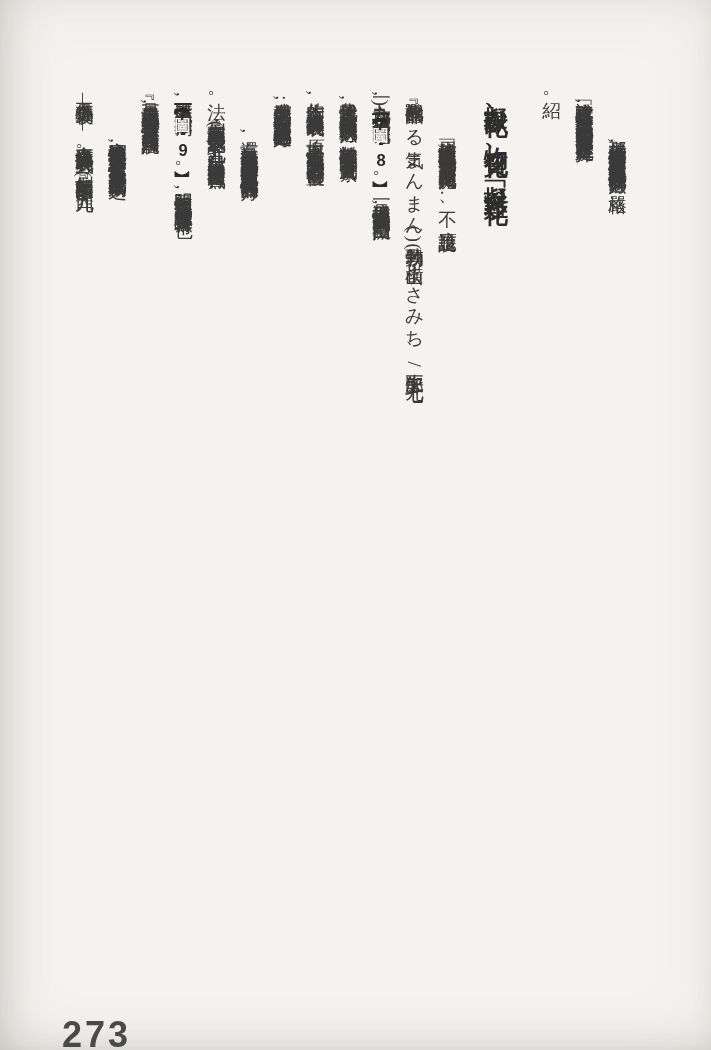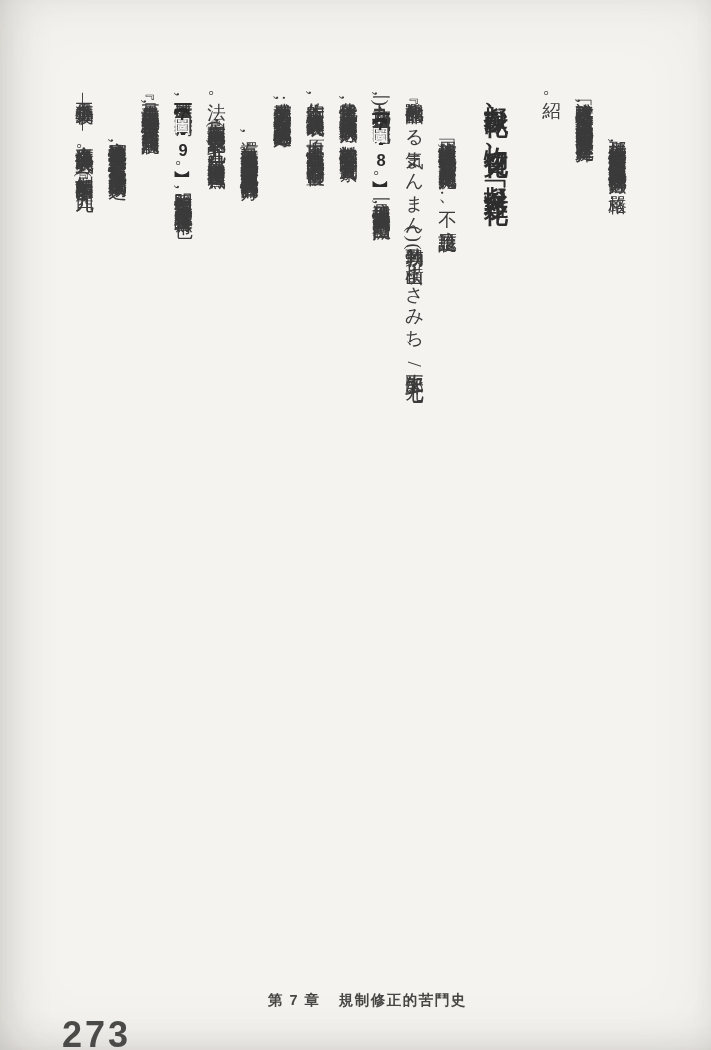--- a/index.html
+++ b/index.html
@@ -117,16 +117,13 @@
         <div class="vline">是『夫妻成長日記』的一大特色,貫徹這不是性器官,而是香蕉的說法。</div>
       </div>
       <div class="pblock indent-first">
         <div class="vline">寫實地描繪男性性器就需要修正,不過若把男性性器擬人化,就變成漫畫的出場人物之一,</div>
         <div class="vline">不算是猥褻物——也有這種逆向操作的表現方式。例如加藤禮次郎的『童子』(一九九四,</div>
       </div>
     </div>
 
   <div id="page-number">273</div>
 
-  <div id="chapter-line">
-    <span>第 7 章</span><span class="gap"></span><span>規制修正的苦鬥史</span>
-  </div>
 </div>
 
 </body></html>

